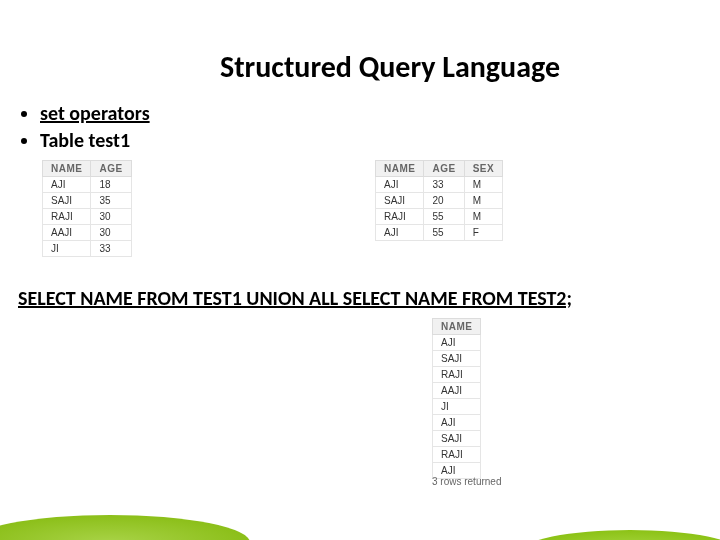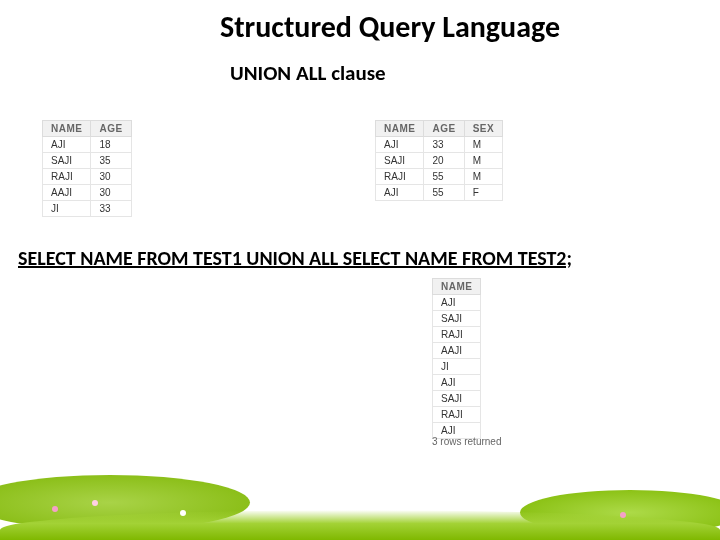--- a/index.html
+++ b/index.html
@@ -17,20 +17,21 @@
     width: 720px;
     height: 540px;
   }
   .title {
     text-align: center;
     font-size: 30px;
     font-weight: 700;
     color: #000;
     padding-top: 8px;
     margin-left: 60px;
+    margin-top: 40px;
   }
   .bullets {
     position: absolute;
     top: 60px;
     left: 18px;
     width: 200px;
   }
   .bullets ul {
     list-style: disc;
     padding-left: 22px;
@@ -162,22 +163,27 @@
   .grass .flower.f3 { bottom: 24px; left: 180px; background:#ffffff; }
   .grass .flower.f4 { bottom: 22px; left: 620px; background:#f5a1c8; }
 </style>
 </head>
 <body>
 
 <div class="slide">
 
   <div class="title">Structured Query Language</div>
 
-
-  <div class="clause">UNION ALL clause</div>
+  <div class="bullets">
+    <ul>
+      <li class="underline"><span>set operators</span></li>
+      <li><span>Table test1</span></li>
+    </ul>
+  </div>
+
 
   <table class="db tbl-test1">
     <thead>
       <tr>
         <th>NAME</th>
         <th>AGE</th>
       </tr>
     </thead>
     <tbody>
       <tr>

